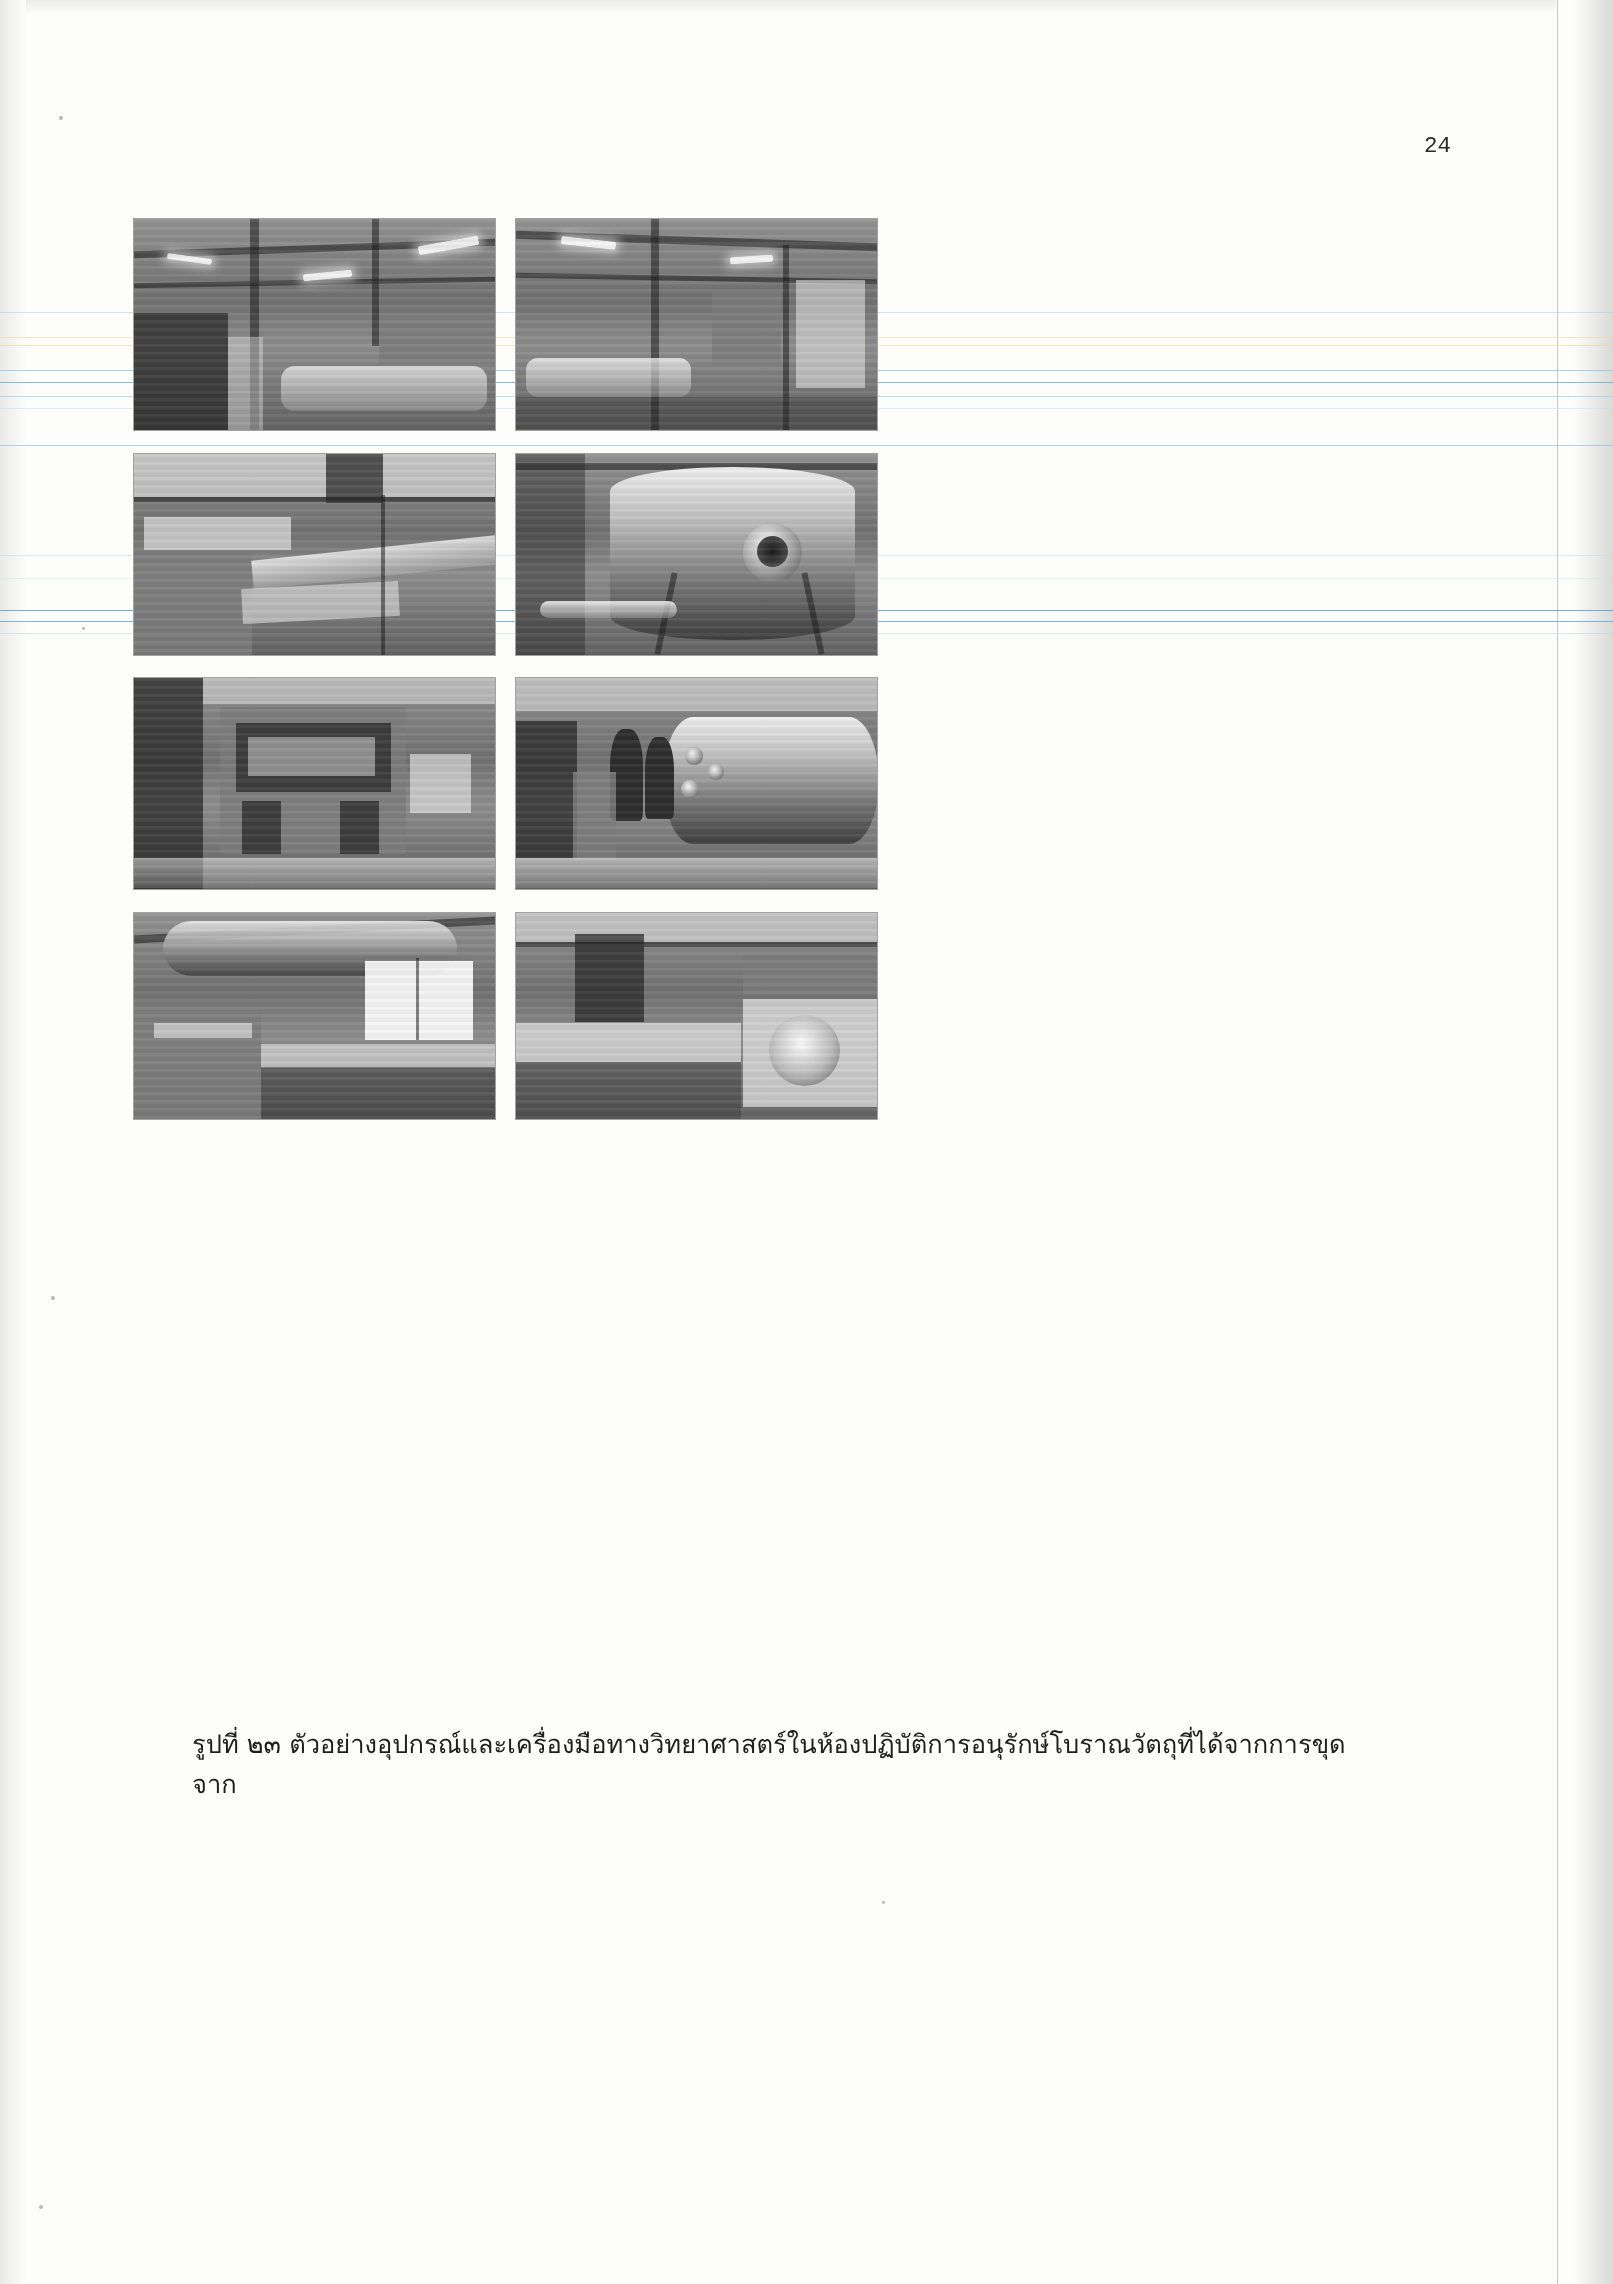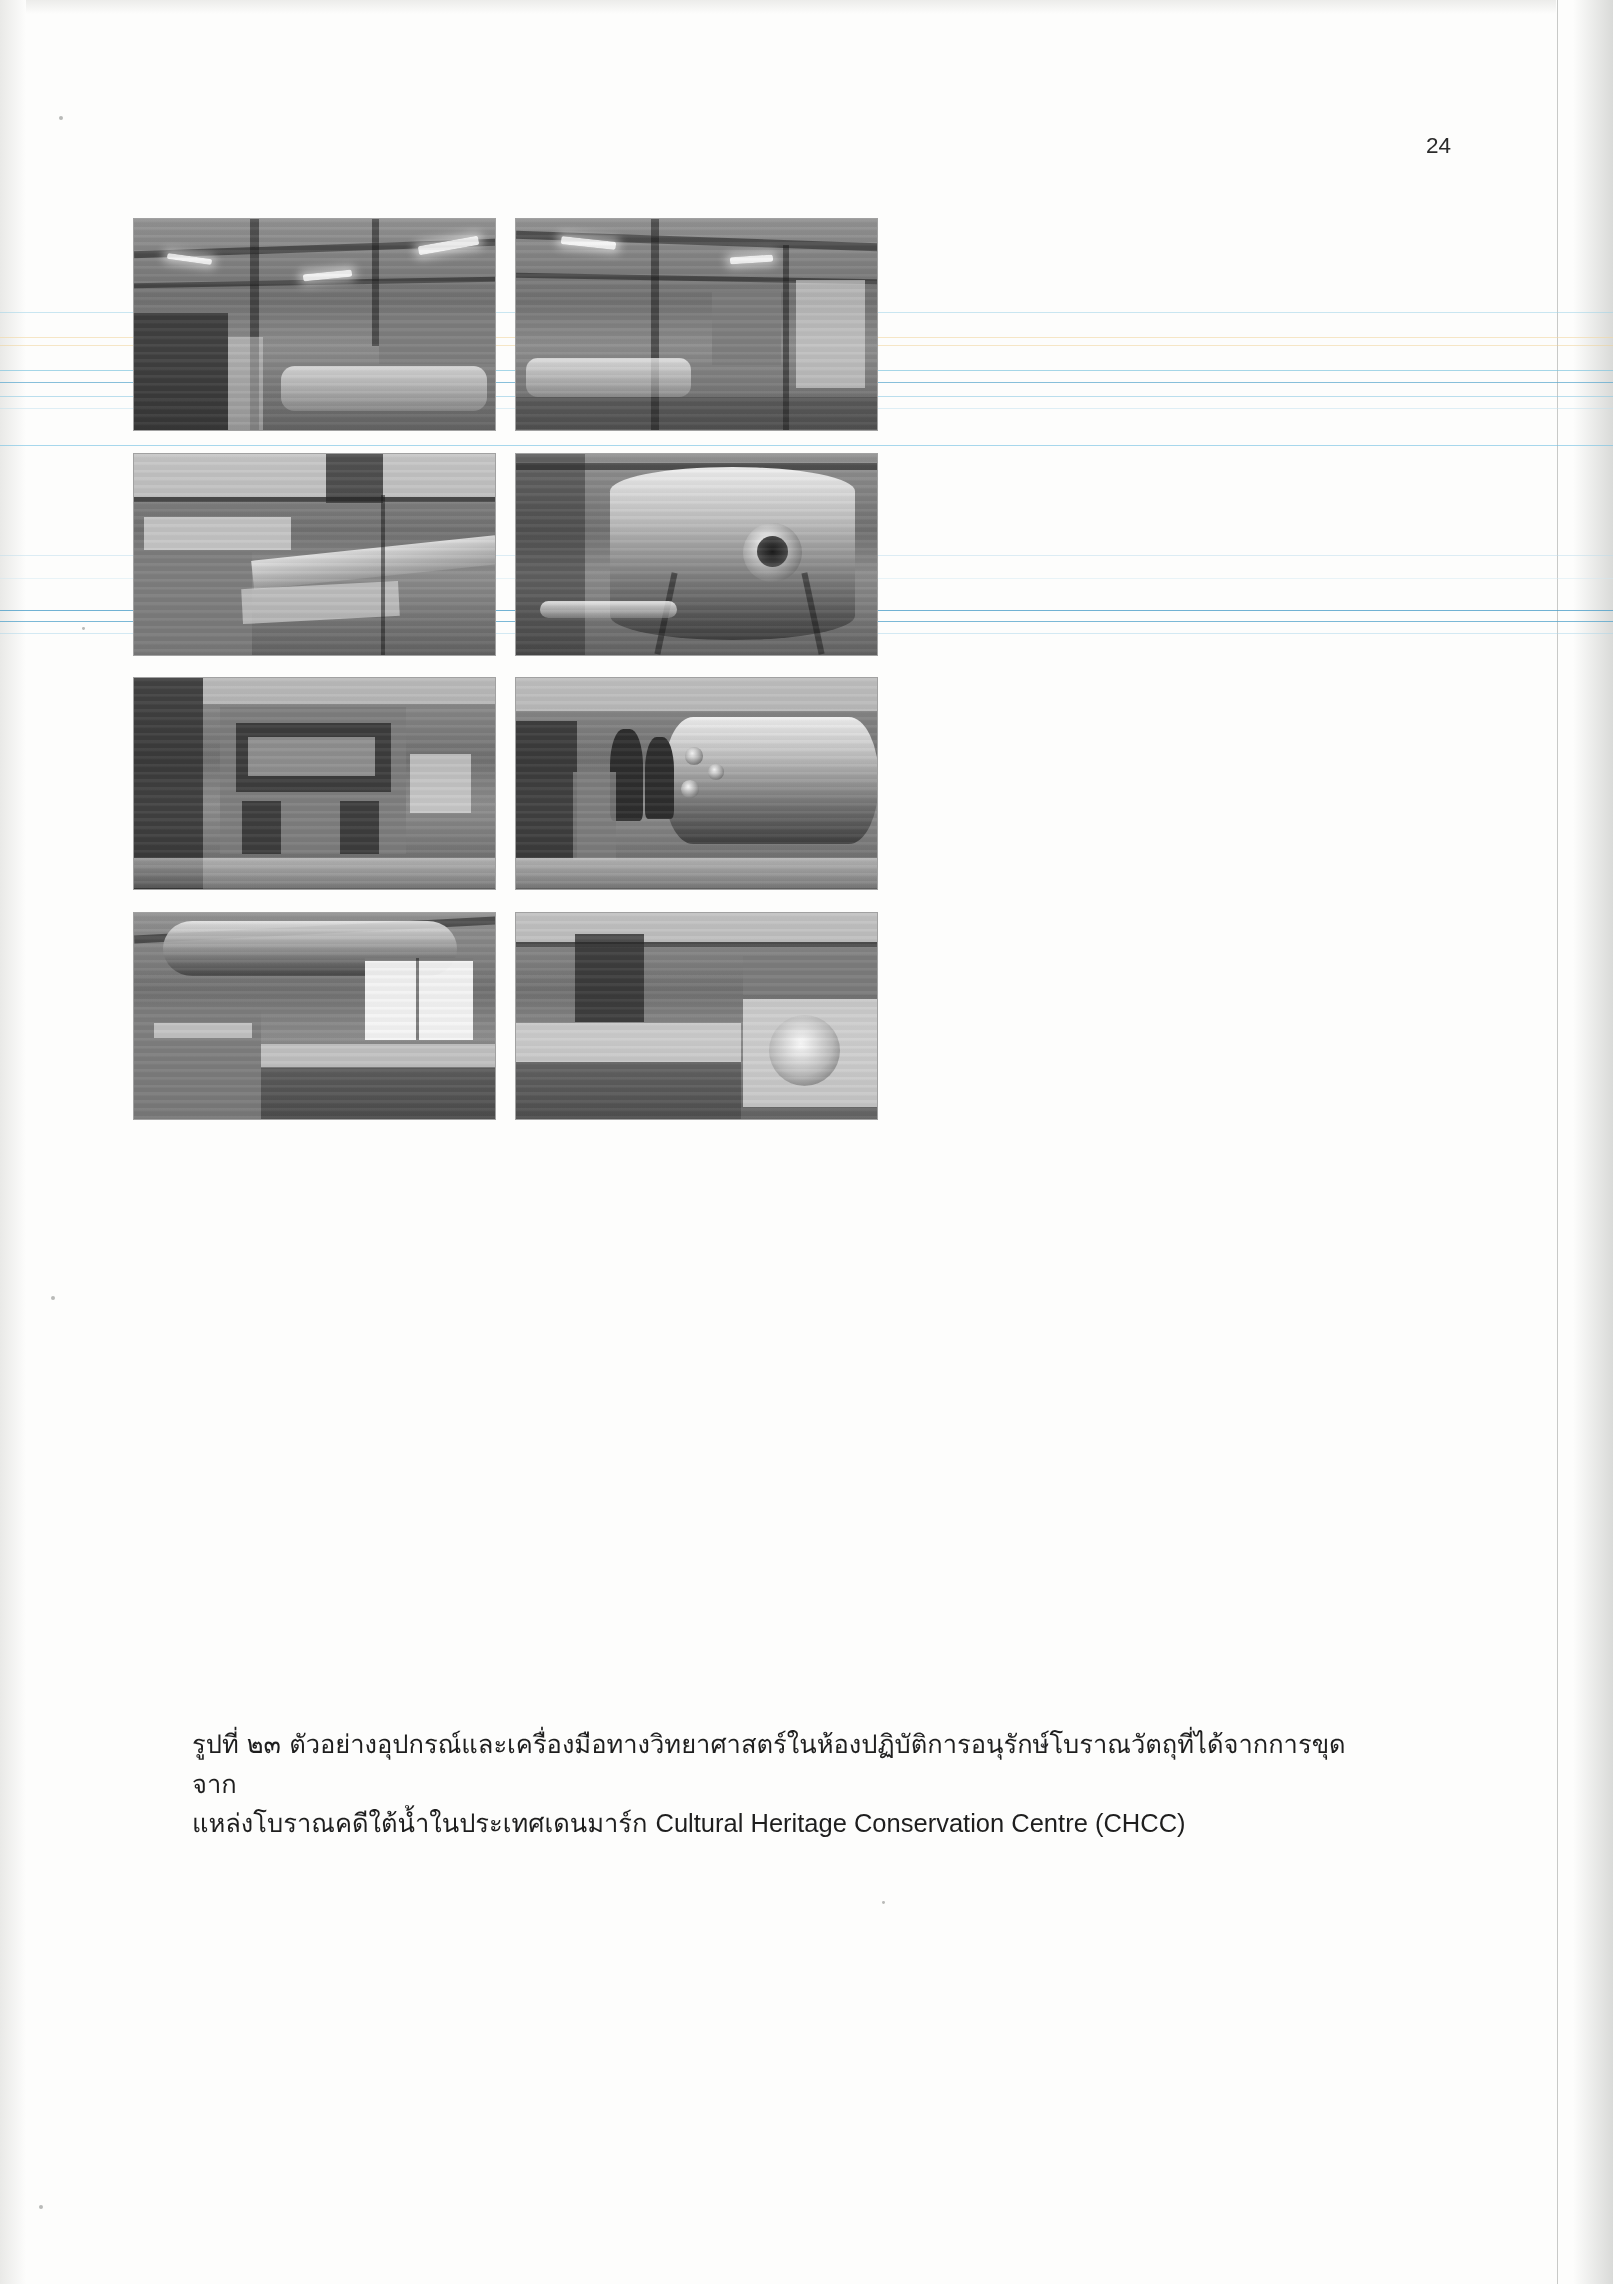--- a/index.html
+++ b/index.html
@@ -48,21 +48,21 @@
 
   
   .page-number {
     position: absolute;
     top: 133px;
     left: 0;
     width: 1451px;
     text-align: right;
     font-size: 22.5px;
     color: #2b2b2b;
-    font-family: Liberation Sans, sans-serif;
+    font-family: Liberation Mono, monospace;
   }
 
   
   .scanline {
     position: absolute;
     left: 0;
     width: 1613px;
     height: 1px;
     pointer-events: none;
   }
@@ -317,23 +317,20 @@
         <div class="circle" style="left:253px;top:102px;width:71px;height:71px;background:radial-gradient(circle at 45% 40%,#f6f7f8 0%,#b4b9bc 55%,#5c6165 100%);"></div>
         <div class="dark-block" style="left:0;top:149px;width:225px;height:57px;opacity:.45;"></div>
         <div class="sheen"></div>
       </div>
     </div>
 
   </div>
 
   <div class="caption">
     <span>รูปที่ ๒๓ ตัวอย่างอุปกรณ์และเครื่องมือทางวิทยาศาสตร์ในห้องปฏิบัติการอนุรักษ์โบราณวัตถุที่ได้จากการขุดจาก</span>
-    <span class="line2">
-      <span>แหล่งโบราณคดีใต้น้ำในประเทศเดนมาร์ก </span><span class="caption-en">Cultural Heritage Conservation Centre (CHCC)</span>
-    </span>
   </div>
 
   <div class="speck" style="left:59px;top:116px;width:3.9px;height:3.9px;"></div>
   <div class="speck" style="left:82px;top:627px;width:2.9px;height:2.9px;"></div>
   <div class="speck" style="left:51px;top:1296px;width:3.9px;height:3.9px;"></div>
   <div class="speck" style="left:39px;top:2205px;width:3.9px;height:3.9px;"></div>
   <div class="speck" style="left:882px;top:1901px;width:2.9px;height:2.9px;"></div>
 </div>
 
 

